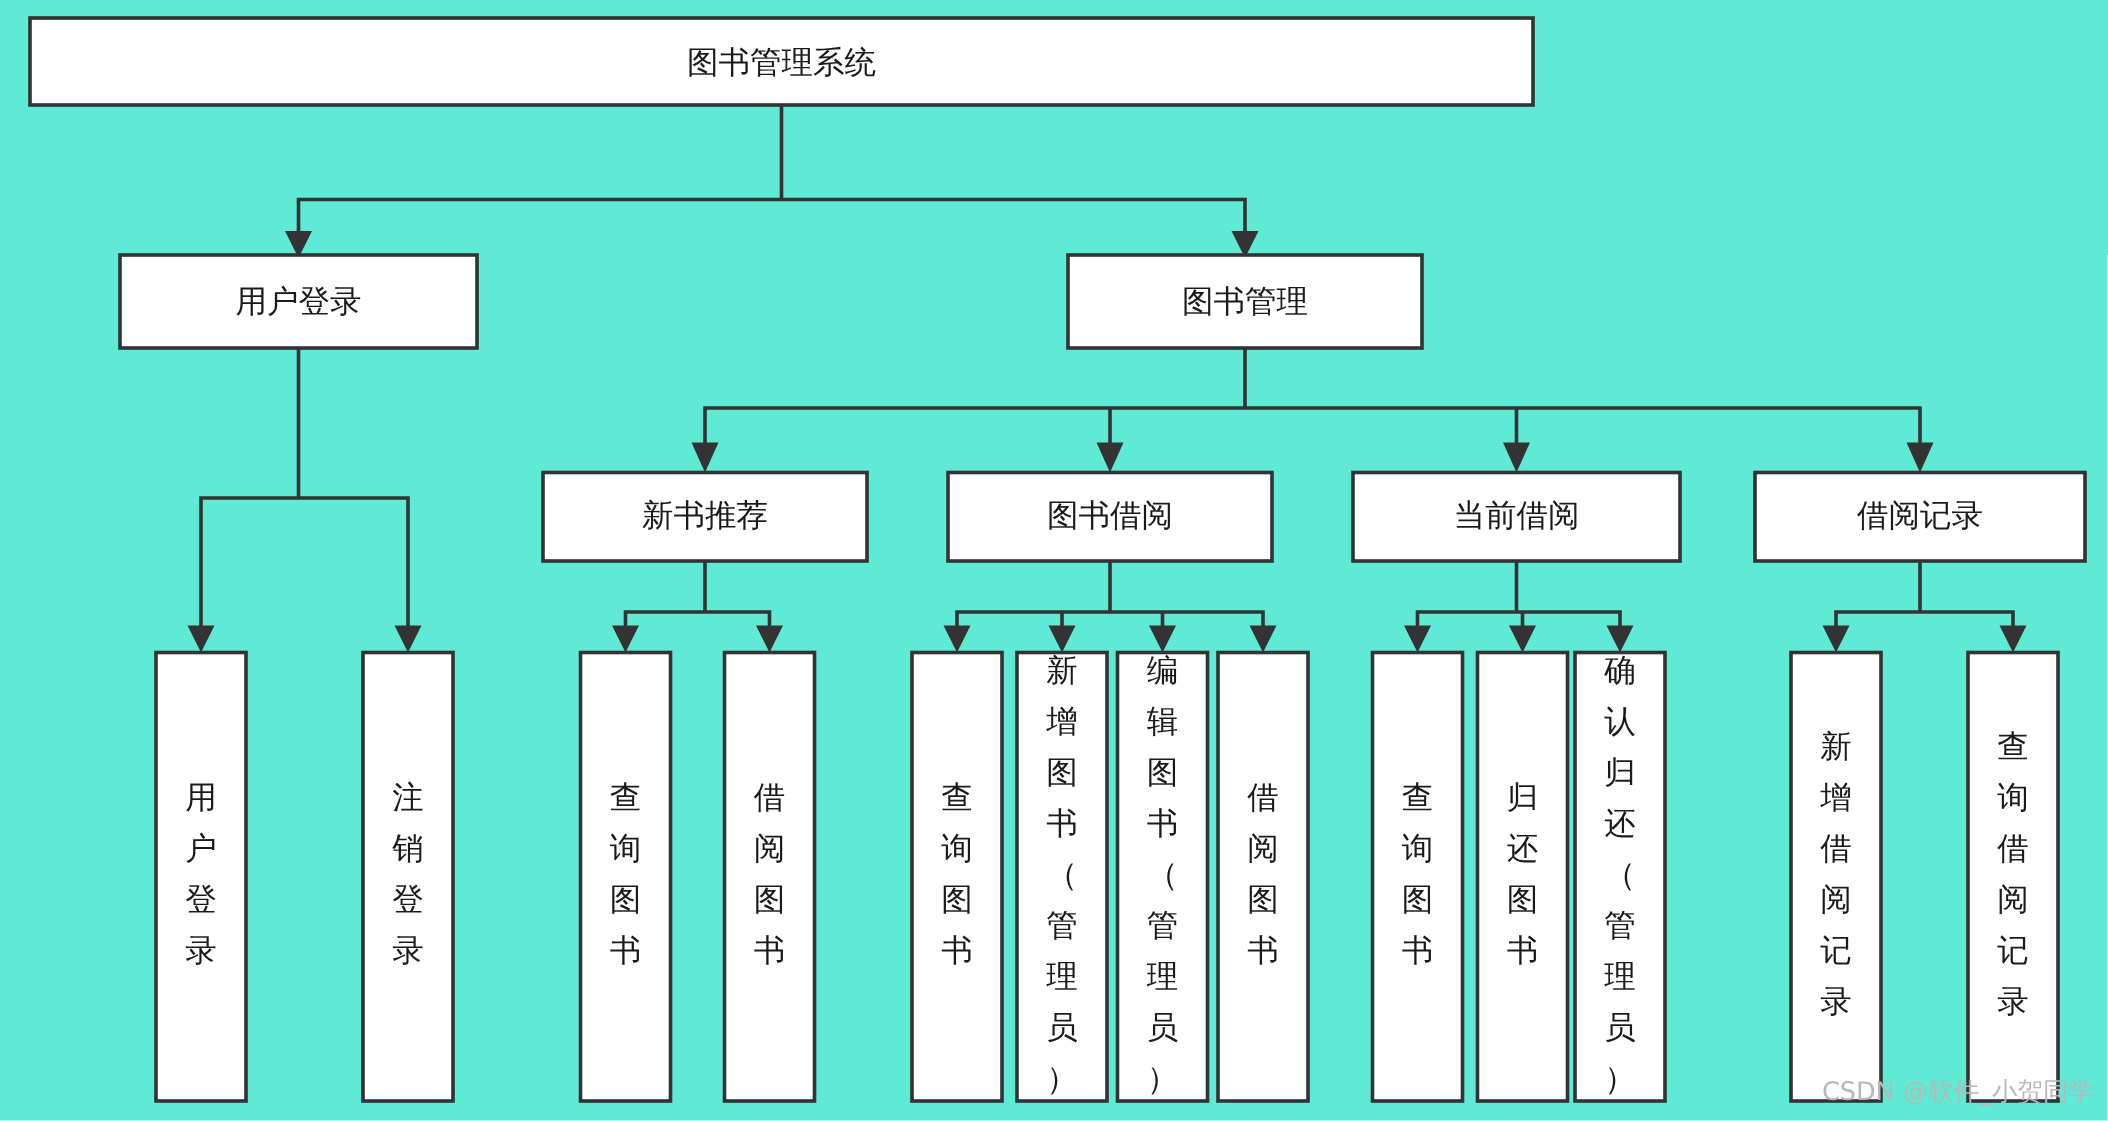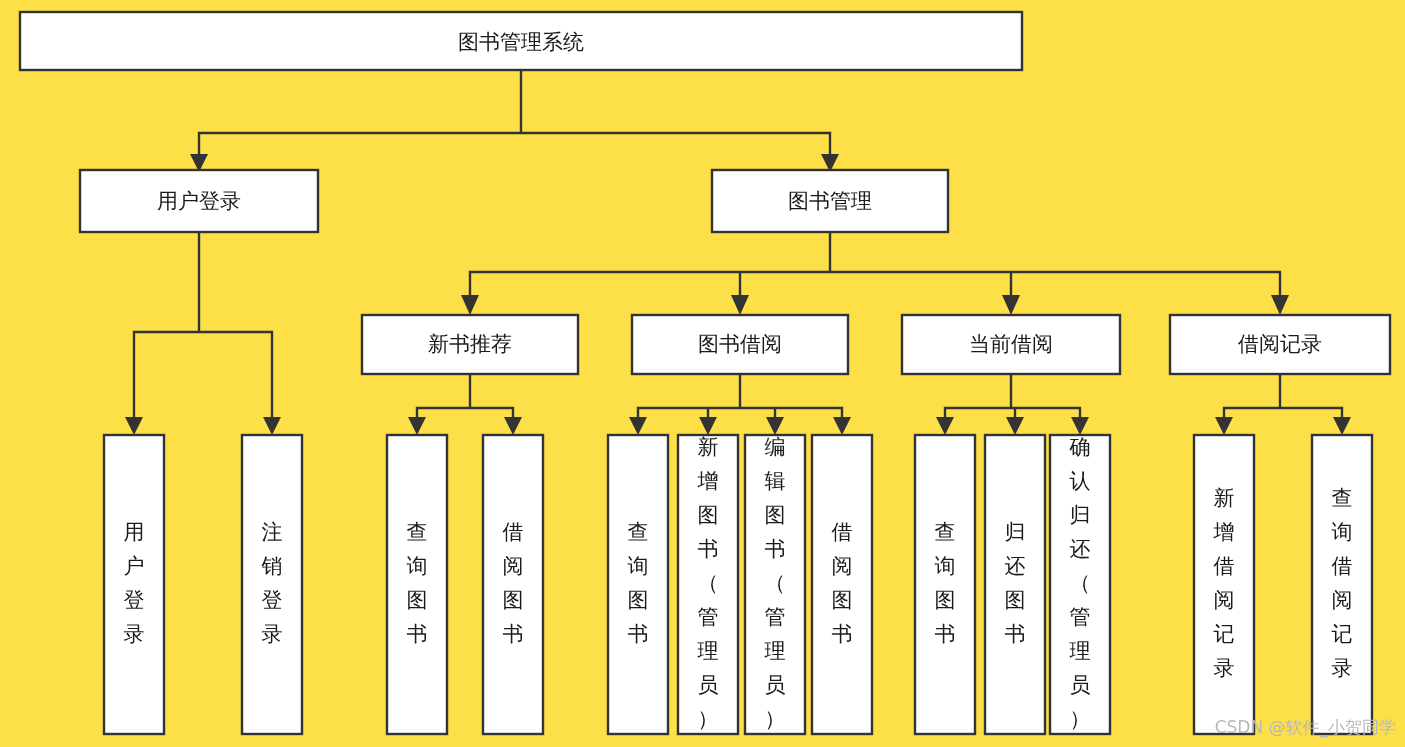--- a/index.html
+++ b/index.html
@@ -8,21 +8,21 @@
     padding: 0;
     background: #ffffff;
   }
   body {
     font-family: "DejaVu Sans", "Liberation Sans", sans-serif;
   }
   #diagram-root {
     position: relative;
     width: 1405px;
     height: 747px;
-    background: #fde047;
+    background: #5eead4;
     overflow: hidden;
     text-align: center;
   }
   svg#chart-svg {
     position: absolute;
     left: 0;
     top: 0;
     width: 1405px;
     height: 747px;
     display: block;

